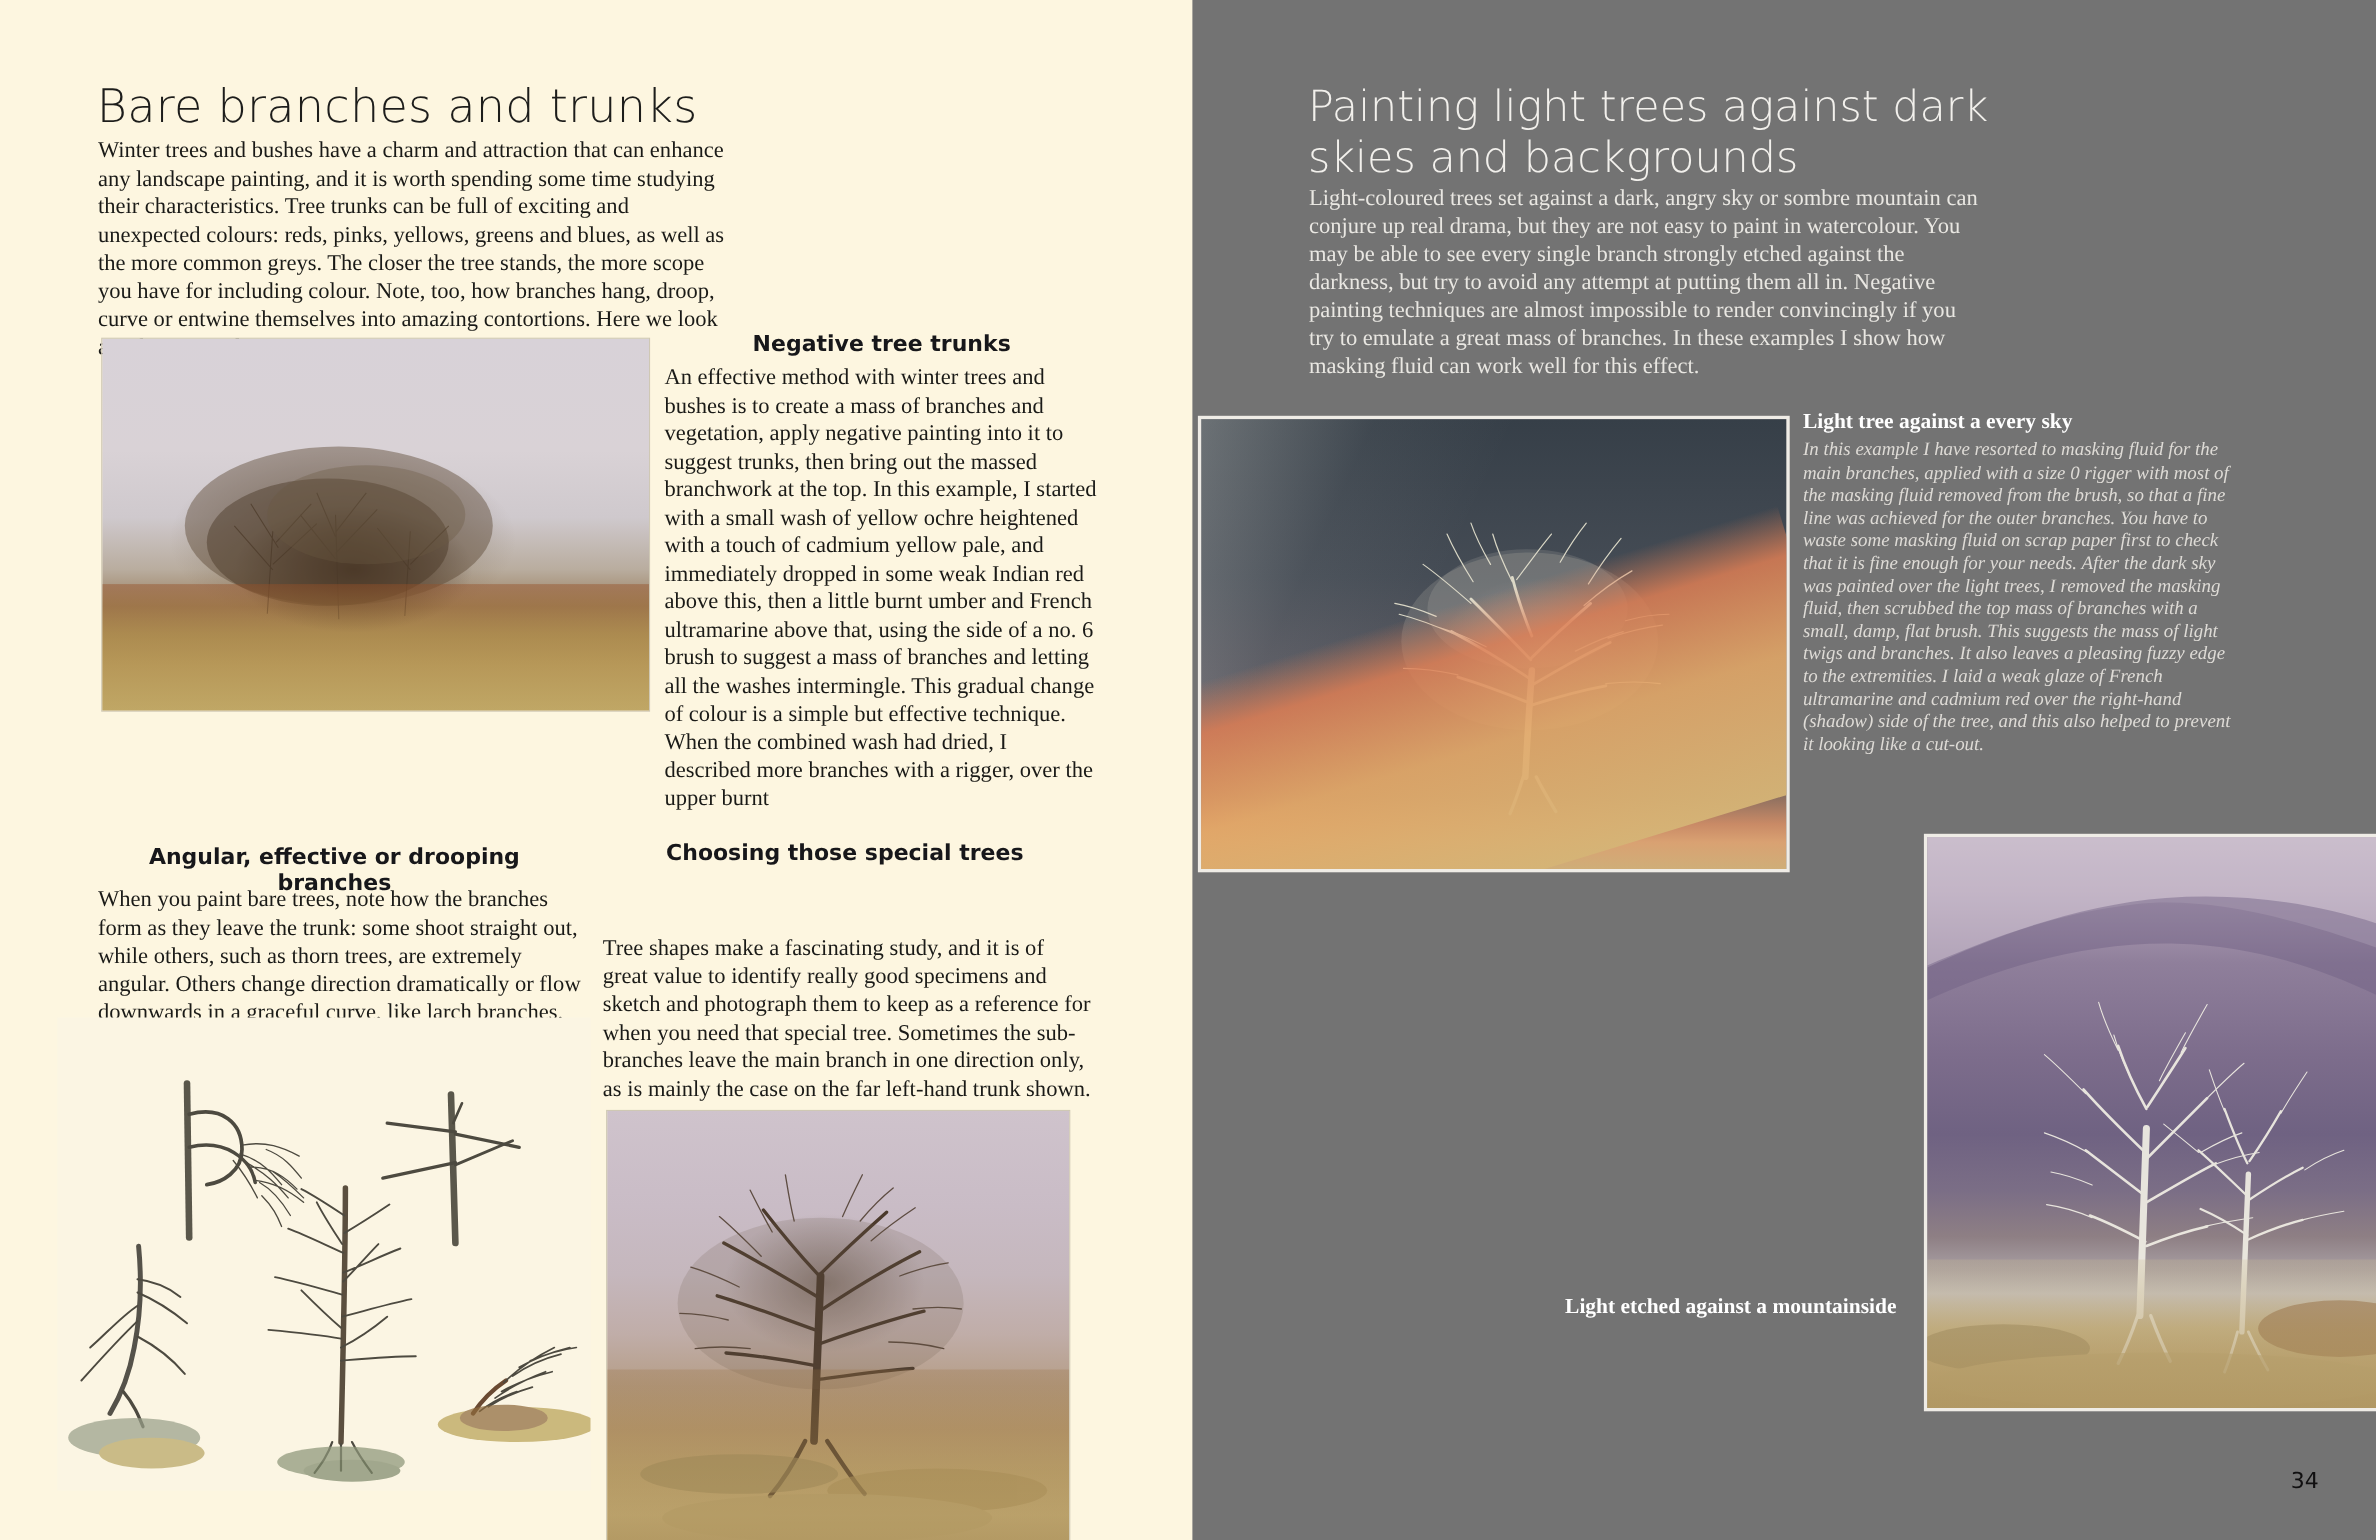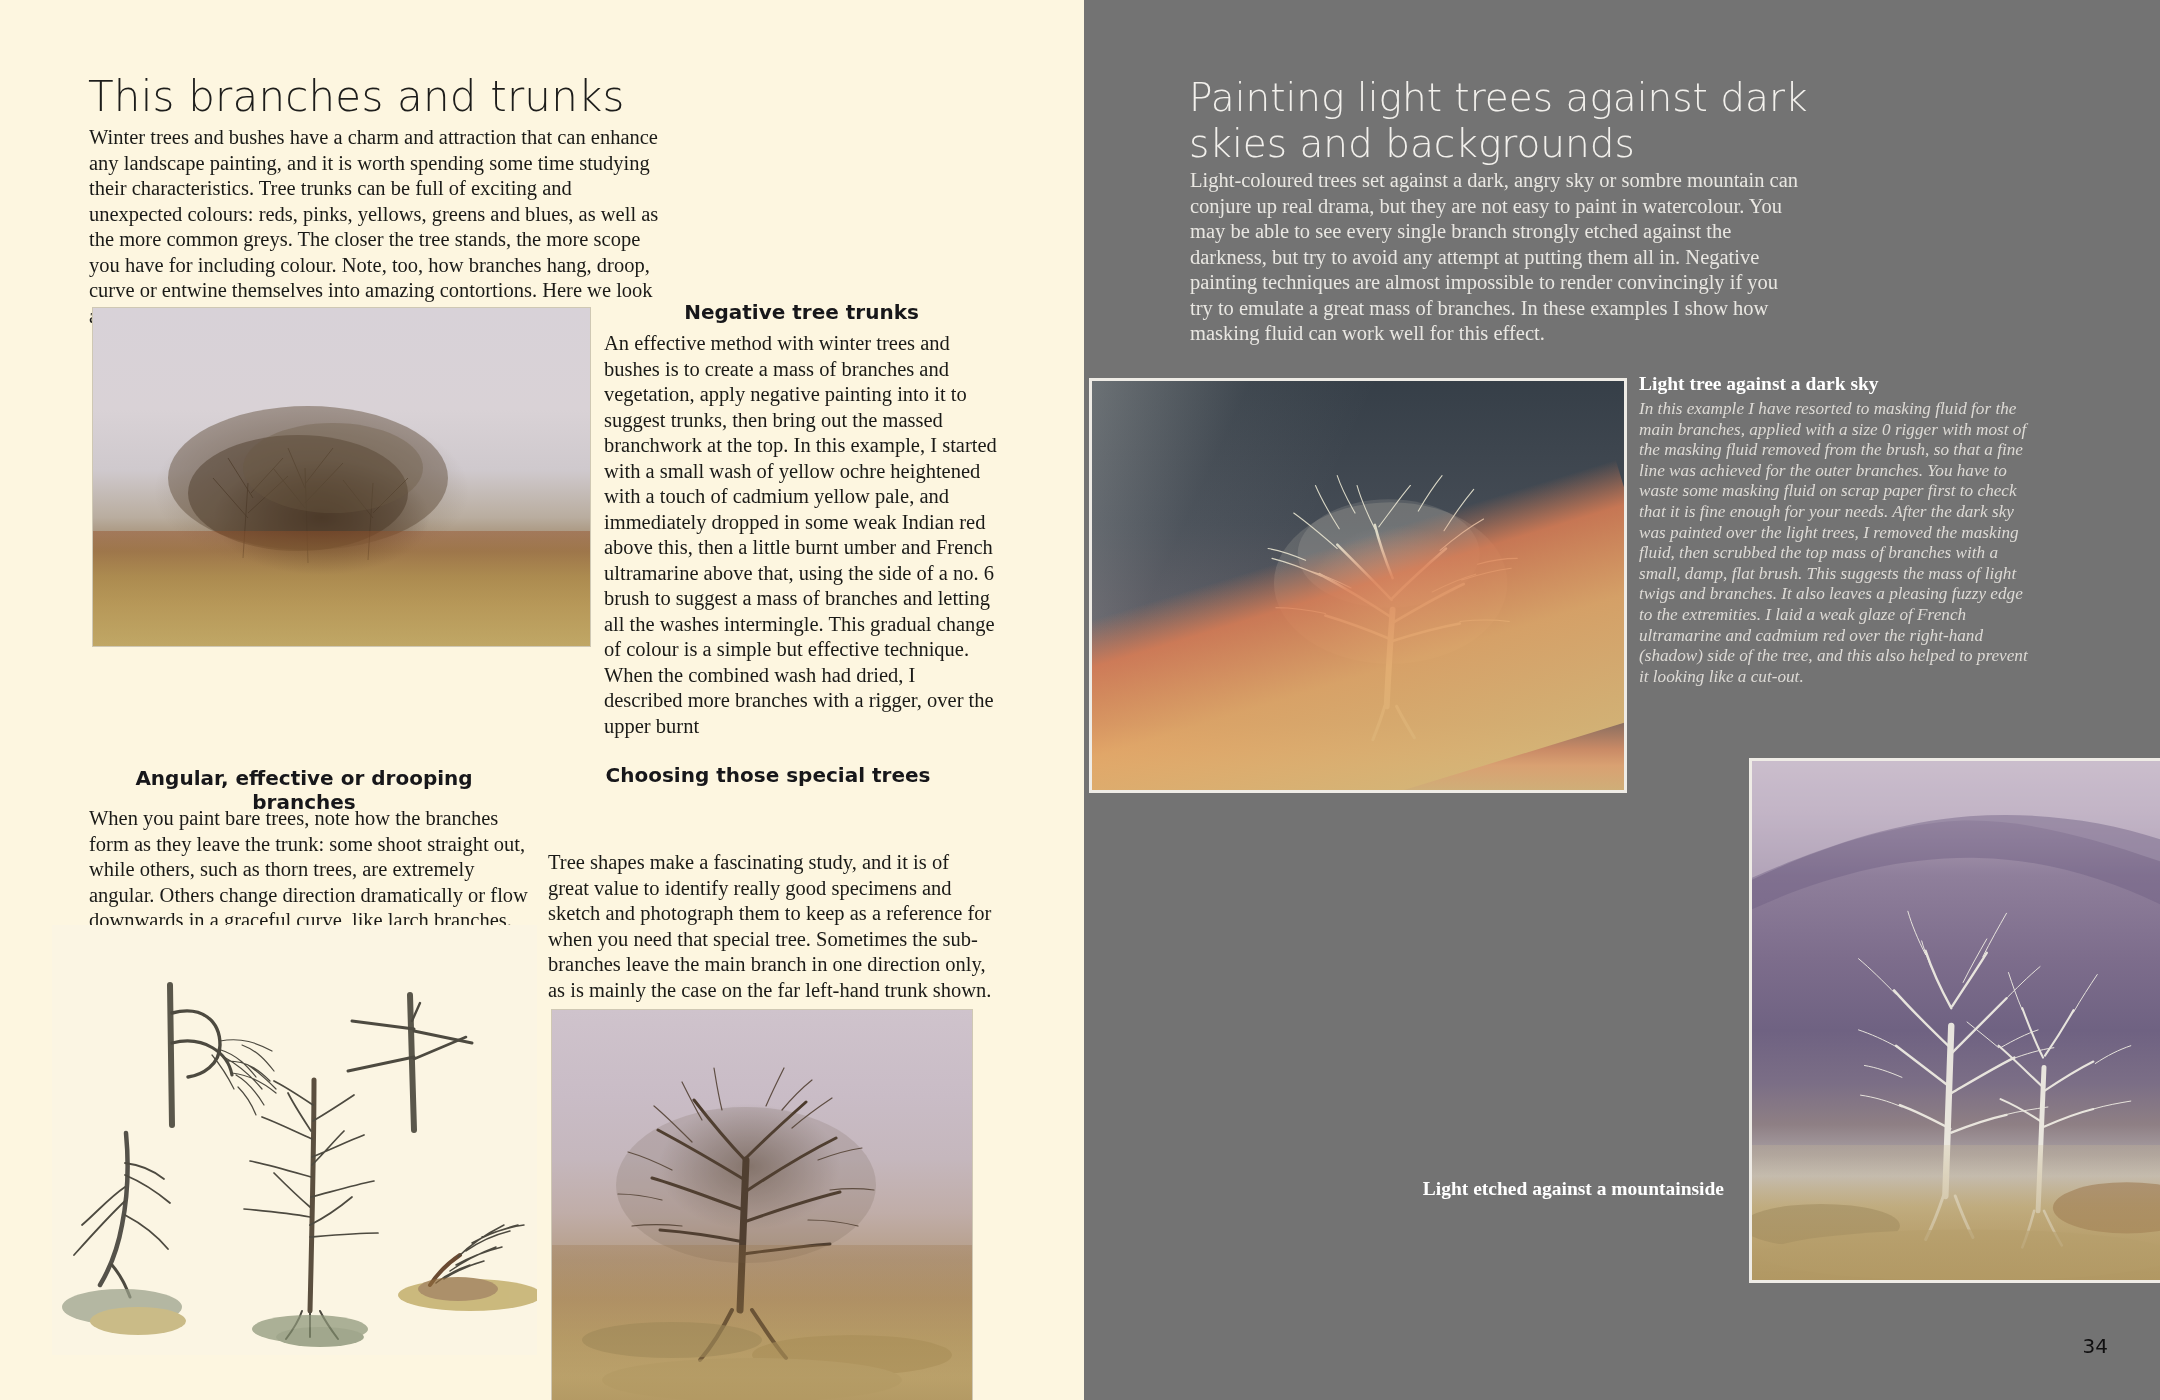--- a/index.html
+++ b/index.html
@@ -152,21 +152,21 @@
 
   .sketch-svg, .tree-svg{display:block;width:100%;height:100%;}
 </style>
 </head>
 <body>
 
 <div class="spread">
 
   <div class="page-left">
 
-    <h1 class="title-left">This branches and trunks</h1>
+    <h1 class="title-left">Bare branches and trunks</h1>
 
     <div class="intro-left body-serif">Winter trees and bushes have a charm and attraction that can enhance any landscape painting, and it is worth spending some time studying their characteristics. Tree trunks can be full of exciting and unexpected colours: reds, pinks, yellows, greens and blues, as well as the more common greys. The closer the tree stands, the more scope you have for including colour. Note, too, how branches hang, droop, curve or entwine themselves into amazing contortions. Here we look at a few examples.</div>
 
     <div class="img-neg">
       <svg class="tree-svg" viewBox="0 0 497 338" preserveAspectRatio="none">
         <g stroke="#4a3a2c" fill="none" opacity="0.75">
           <path d="M150 250 L155 175 M155 210 L120 170 M155 205 L195 168 M160 190 L135 150 M158 185 L190 150"></path>
           <path d="M215 255 L212 160 M212 200 L180 160 M212 195 L250 155 M212 180 L195 140 M212 176 L240 140"></path>
           <path d="M275 252 L280 175 M280 210 L250 172 M280 205 L315 170"></path>
         </g>
@@ -305,21 +305,21 @@
                      M262 210 C246 202 232 196 218 192 M344 214 C360 206 374 200 388 196"></path>
           </g>
           <path d="M296 330 C292 344 288 354 284 364 M308 330 C314 342 320 352 326 362" stroke-width="3"></path>
         </g>
         <ellipse cx="302" cy="205" rx="118" ry="82" fill="#dedcc8" opacity="0.16"></ellipse>
         <ellipse cx="300" cy="175" rx="92" ry="55" fill="#eceadb" opacity="0.13"></ellipse>
       </svg>
     </div>
 
     <div class="cap-sky">
-      <p class="cap-head">Light tree against a dark sky</p>
+      <p class="cap-head">Light tree against a every sky</p>
       <div class="cap-body">In this example I have resorted to masking fluid for the main branches, applied with a size 0 rigger with most of the masking fluid removed from the brush, so that a fine line was achieved for the outer branches. You have to waste some masking fluid on scrap paper first to check that it is fine enough for your needs. After the dark sky was painted over the light trees, I removed the masking fluid, then scrubbed the top mass of branches with a small, damp, flat brush. This suggests the mass of light twigs and branches. It also leaves a pleasing fuzzy edge to the extremities. I laid a weak glaze of French ultramarine and cadmium red over the right-hand (shadow) side of the tree, and this also helped to prevent it looking like a cut-out.</div>
     </div>
 
     <div class="img-mtn">
       <svg class="tree-svg" viewBox="0 0 443 525" preserveAspectRatio="none">
         <path d="M0 120 C60 92 120 70 190 62 C260 54 340 74 443 112 L443 0 L0 0 Z" fill="#cfc2d2" opacity="0.55"></path>
         <path d="M0 150 C70 118 150 96 230 98 C310 100 380 126 443 160 L443 90 C380 64 300 50 220 56 C140 62 60 92 0 118 Z" fill="#6e6083" opacity="0.45"></path>
         <g fill="none" stroke="#eeebe2" stroke-linecap="round" opacity="0.95">
           <path d="M196 440 C198 390 200 330 202 268" stroke-width="6.5"></path>
           <path d="M290 455 C292 410 294 360 296 310" stroke-width="5"></path>

